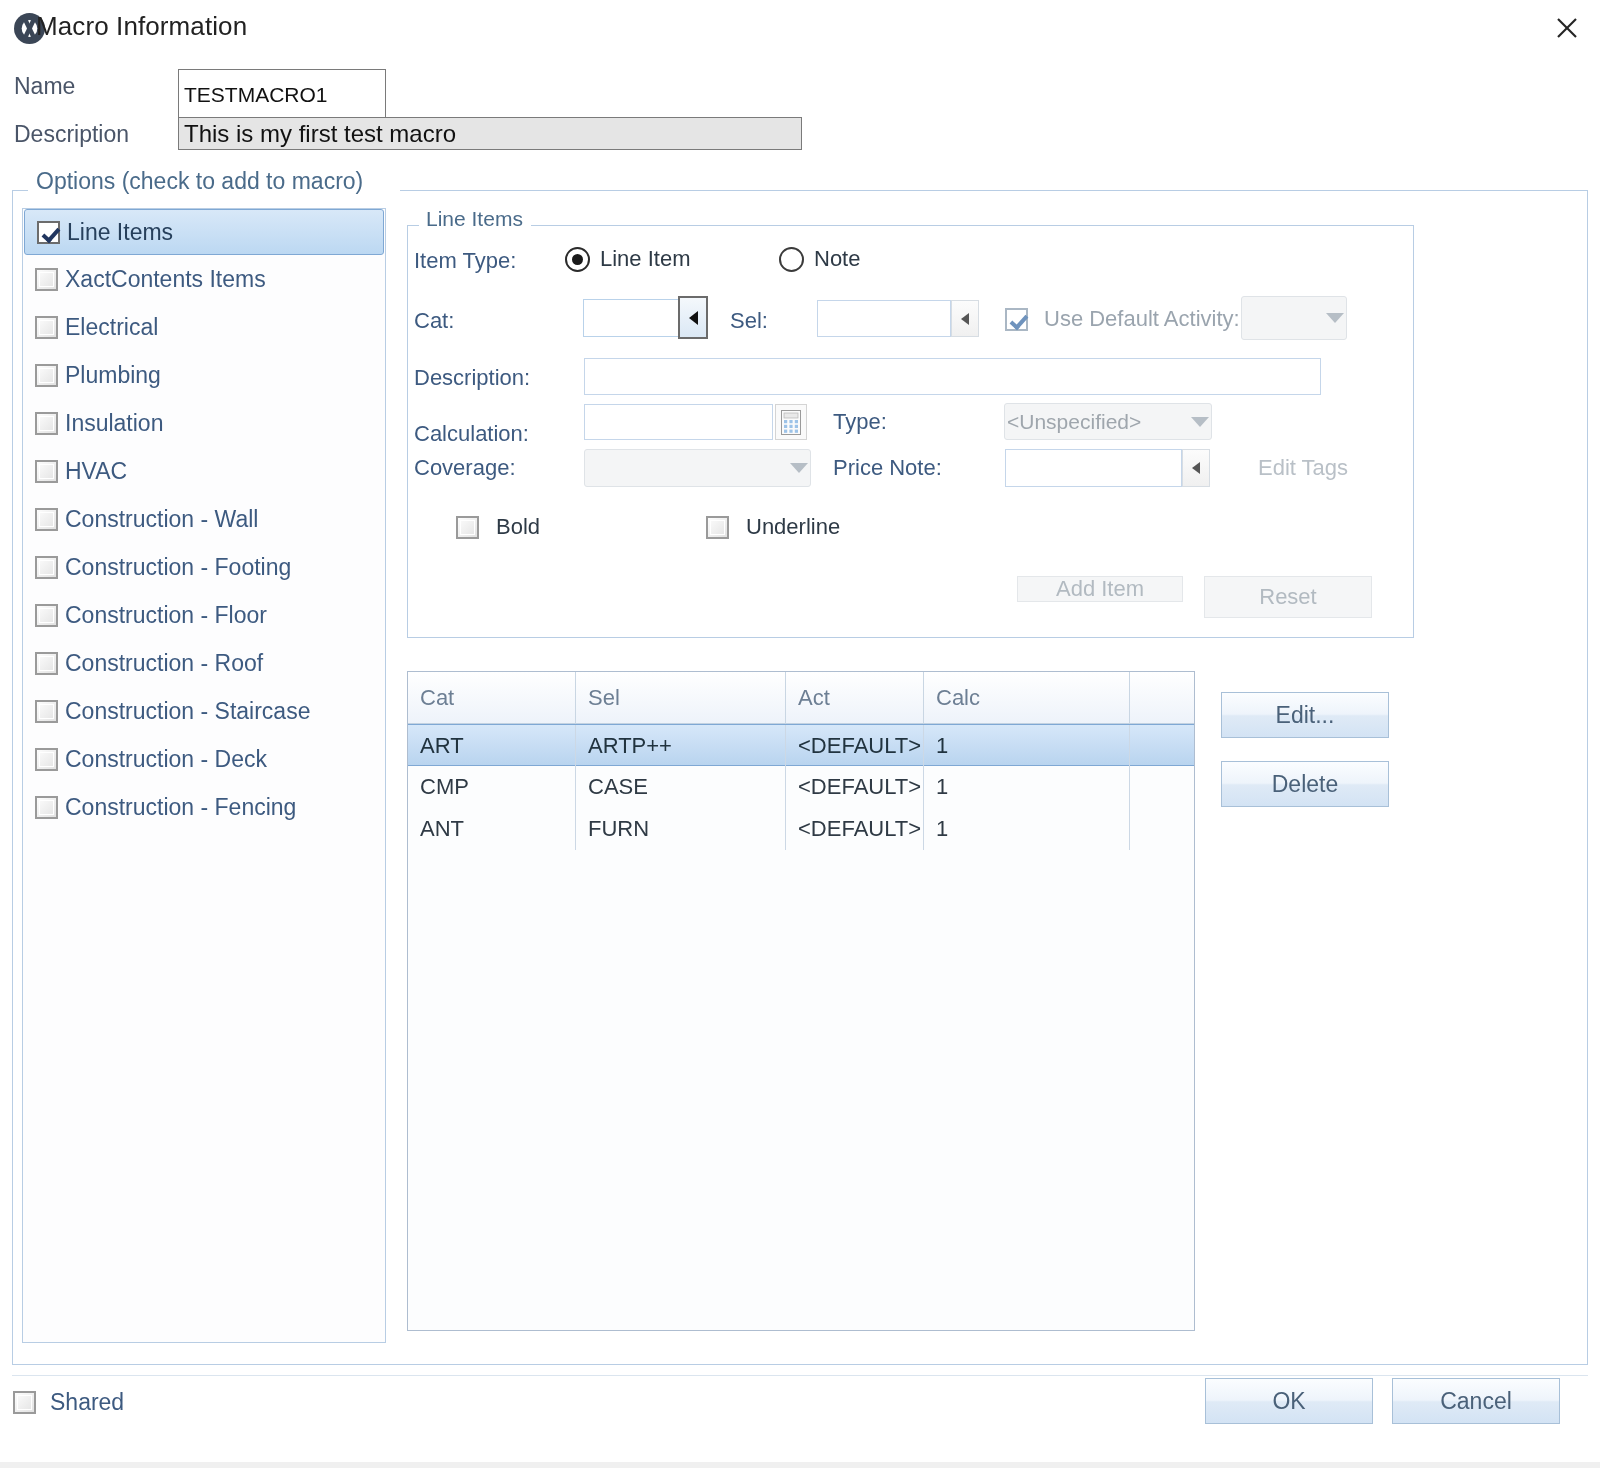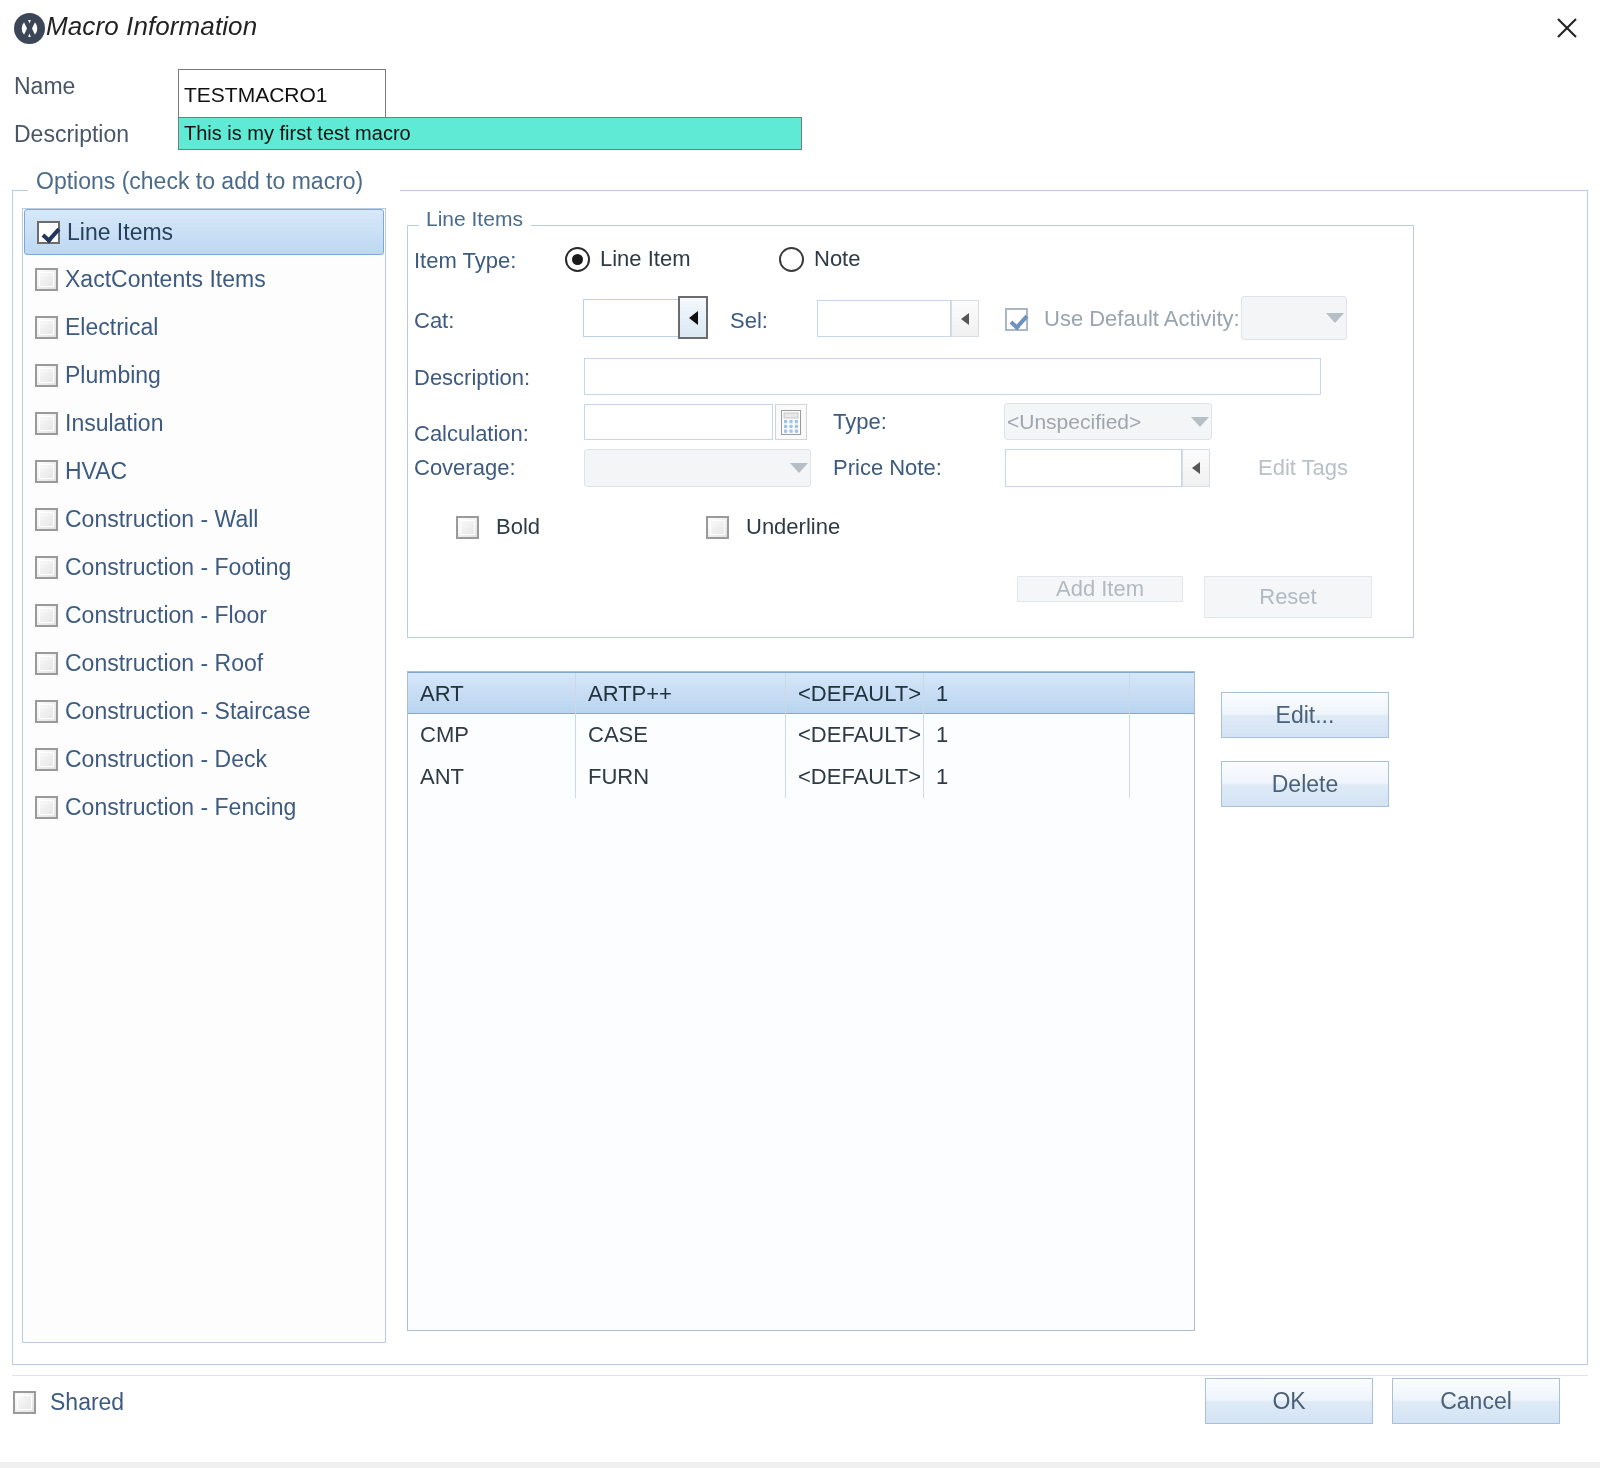--- a/index.html
+++ b/index.html
@@ -15,46 +15,45 @@
   .dlg { position: absolute; inset: 0; background:#fff; }
 
   
   .titlebar {
     position:absolute; left:0; top:0; width:1600px; height:56px;
   }
   .title-icon {
     position:absolute; left:14px; top:13px; width:31px; height:31px;
   }
   .title-text {
-    position:absolute; left:46px; top:11px;
+    position:absolute; left:36px; top:11px;
     font-size:26px; color:#222; letter-spacing:0.1px;
     white-space:nowrap;
-    font-style:italic;
   }
   .close-btn {
     position:absolute; right:0px; top:0px; width:66px; height:56px;
     display:flex; align-items:center; justify-content:center;
     cursor:pointer; background:transparent;
   }
   .close-btn svg { display:block; }
 
   
   .lbl-name { position:absolute; left:14px; top:73px; font-size:23px; color:#4a5568; }
   .lbl-desc { position:absolute; left:14px; top:121px; font-size:23px; color:#4a5568; }
 
   .inp-name {
     position:absolute; left:178px; top:69px; width:208px; height:51px;
     border:1px solid #7a7a7a; background:#fff;
     font-family:"Liberation Sans", sans-serif; font-size:21px; color:#111;
     padding:0 5px; outline:none;
   }
   .inp-desc {
     position:absolute; left:178px; top:117px; width:624px; height:33px;
-    border:1px solid #7a7a7a; background:#5eead4;
-    font-family:"Liberation Sans", sans-serif; font-size:20px; color:#111;
+    border:1px solid #7a7a7a; background:#e5e5e5;
+    font-family:"Liberation Sans", sans-serif; font-size:24px; color:#111;
     padding:0 5px; outline:none;
   }
 
   
   .grp-options {
     position:absolute; left:12px; top:190px; width:1576px; height:1175px;
     border:1px solid #b8cde4; border-top:none;
     background:transparent;
   }
   .grp-options-topleft {
@@ -423,20 +422,27 @@
   </div>
 
   <div class="flatbtn" style="left:1017px; top:576px; width:166px; height:26px;">
     <span>Add Item</span>
   </div>
   <div class="flatbtn" style="left:1204px; top:576px; width:168px; height:42px;">
     <span>Reset</span>
   </div>
 
   <div class="grid">
+    <div class="grid-head">
+      <div class="gh c1">Cat</div>
+      <div class="gh c2">Sel</div>
+      <div class="gh c3">Act</div>
+      <div class="gh c4">Calc</div>
+      <div class="gh c5"></div>
+    </div>
 
     <div class="grow sel">
       <div class="gc c1">ART</div>
       <div class="gc c2">ARTP++</div>
       <div class="gc c3">&lt;DEFAULT&gt;</div>
       <div class="gc c4">1</div>
       <div class="gc c5"></div>
     </div>
     <div class="grow">
       <div class="gc c1">CMP</div>

